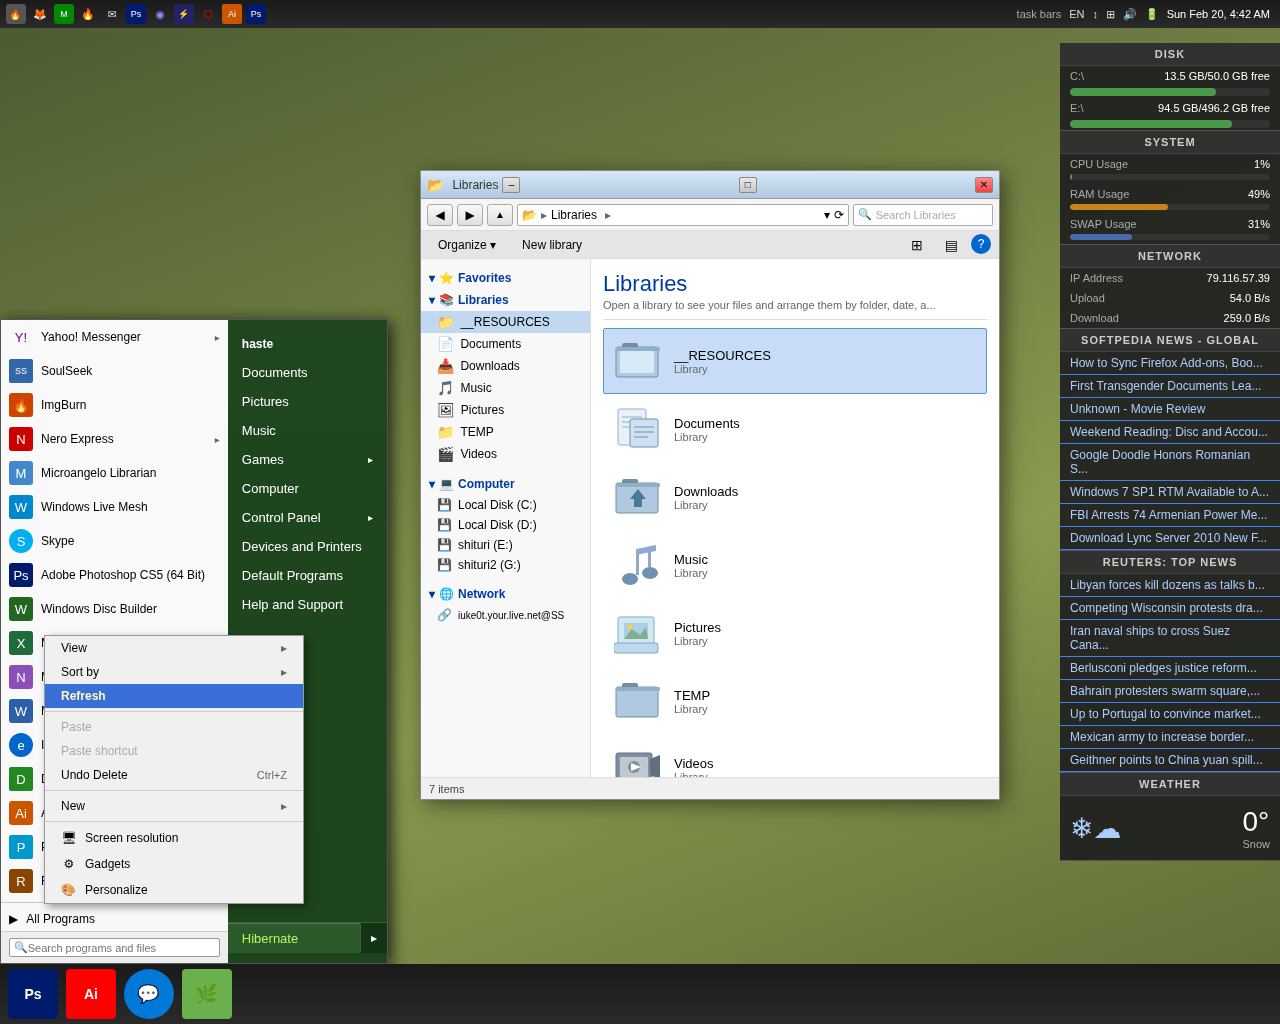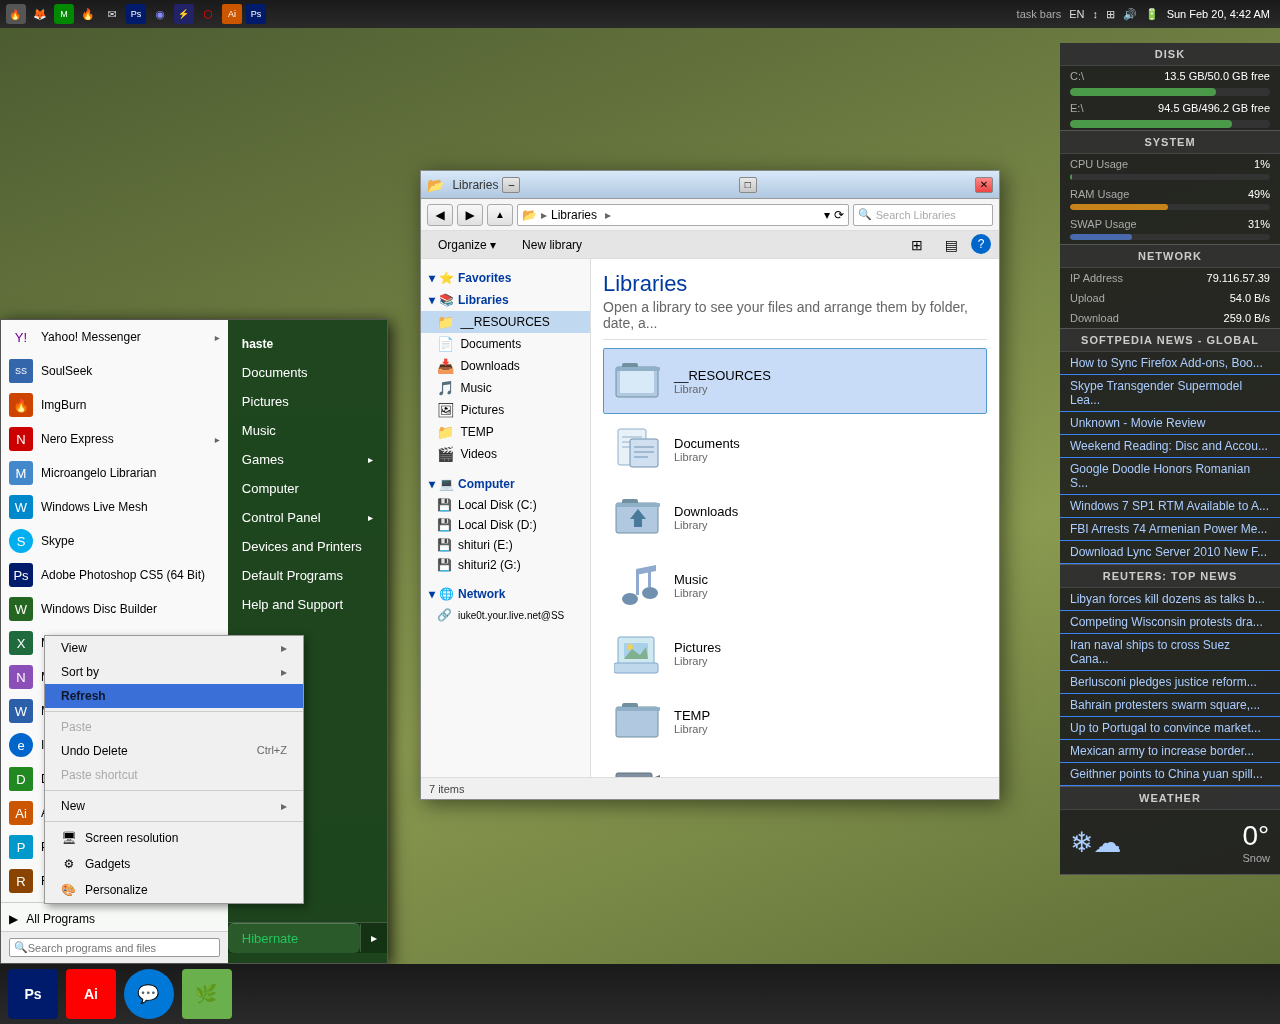--- a/index.html
+++ b/index.html
@@ -162,48 +162,47 @@
       cursor: pointer;
       font-size: 13px;
     }
     .start-menu-right-item .arrow { margin-left: auto; font-size: 10px; }
     .hibernate-btn {
       display: flex;
       align-items: center;
       background: #2a5a2a;
       border-top: 1px solid rgba(255,255,255,0.2);
       padding: 7px 14px;
-      color: #22c55e;
+      color: #bef264;
       cursor: pointer;
       font-size: 13px;
       margin-top: auto;
-      border-radius: 6px;
     }
 
     
     .context-menu {
       position: absolute;
       left: 44px;
       bottom: 120px;
       width: 260px;
       background: #f0f0f0;
       border: 1px solid #999;
       box-shadow: 3px 3px 8px rgba(0,0,0,0.4);
       z-index: 950;
     }
     .context-item {
       padding: 5px 16px;
       cursor: pointer;
       font-size: 12px;
       color: #000;
       display: flex;
-      align-items: flex-start;
+      align-items: center;
       justify-content: space-between;
     }
-    .context-item.active { background: #3a6fd8; color: #0f172a; font-weight: bold; }
+    .context-item.active { background: #3a6fd8; color: #fef9c3; font-weight: bold; }
     .context-item.disabled { color: #aaa; cursor: default; }
     .context-divider { height: 1px; background: #ccc; margin: 3px 0; }
     .context-item .shortcut { color: #666; font-size: 11px; }
     .context-item .sub-arrow { color: #666; }
     .context-icon-item {
       display: flex;
       align-items: center;
       gap: 8px;
       padding: 5px 16px;
       cursor: pointer;
@@ -344,21 +343,21 @@
     .sidebar-item.active { background: #c0d8f0; }
     .sidebar-item .item-icon { font-size: 14px; }
     .explorer-main {
       flex: 1;
       background: #fff;
       padding: 12px;
       overflow-y: auto;
     }
     .libraries-header { margin-bottom: 8px; border-bottom: 1px solid #ddd; padding-bottom: 8px; }
     .libraries-title { font-size: 22px; color: #003a9e; font-weight: normal; }
-    .libraries-subtitle { font-size: 14px; color: #666; margin-top: 2px; }
+    .libraries-subtitle { font-size: 11px; color: #666; margin-top: 2px; }
     .library-grid {
       display: flex;
       flex-direction: column;
       gap: 2px;
     }
     .library-item {
       display: flex;
       align-items: center;
       gap: 12px;
       padding: 8px 10px;
@@ -566,21 +565,21 @@
     </div>
     <div class="panel-row">
       <span class="label">Download</span>
       <span class="value">259.0 B/s</span>
     </div>
   </div>
 
   <div class="panel">
     <div class="panel-header">SOFTPEDIA NEWS - GLOBAL</div>
     <div class="news-item">How to Sync Firefox Add-ons, Boo...</div>
-    <div class="news-item">Skype Transgender Supermodel Lea...</div>
+    <div class="news-item">First Transgender Documents Lea...</div>
     <div class="news-item">Unknown - Movie Review</div>
     <div class="news-item">Weekend Reading: Disc and Accou...</div>
     <div class="news-item">Google Doodle Honors Romanian S...</div>
     <div class="news-item">Windows 7 SP1 RTM Available to A...</div>
     <div class="news-item">FBI Arrests 74 Armenian Power Me...</div>
     <div class="news-item">Download Lync Server 2010 New F...</div>
   </div>
 
   <div class="panel">
     <div class="panel-header">REUTERS: TOP NEWS</div>
@@ -979,26 +978,26 @@
     <span>Sort by</span>
     <span class="sub-arrow">▸</span>
   </div>
   <div class="context-item active">
     <span>Refresh</span>
   </div>
   <div class="context-divider"></div>
   <div class="context-item disabled">
     <span>Paste</span>
   </div>
+  <div class="context-item disabled">
+    <span>Paste shortcut</span>
+  </div>
   <div class="context-item">
     <span>Undo Delete</span>
     <span class="shortcut">Ctrl+Z</span>
-  </div>
-  <div class="context-item disabled">
-    <span>Paste shortcut</span>
   </div>
   <div class="context-divider"></div>
   <div class="context-item">
     <span>New</span>
     <span class="sub-arrow">▸</span>
   </div>
   <div class="context-divider"></div>
   <div class="context-icon-item">
     <div class="ci-icon">🖥</div>
     <span>Screen resolution</span>

